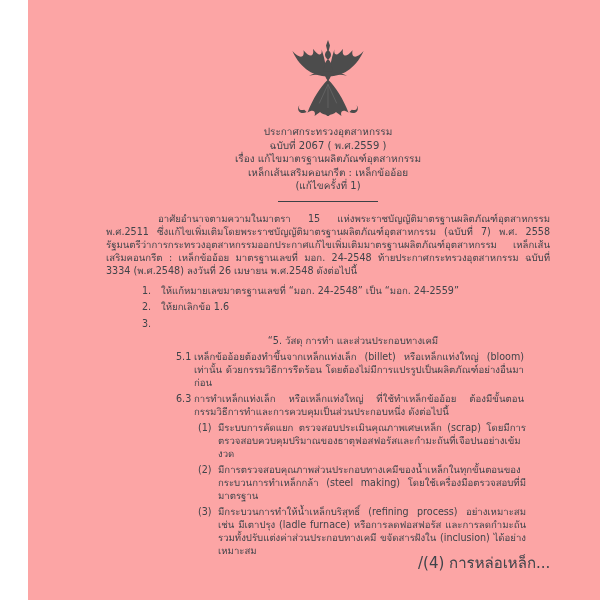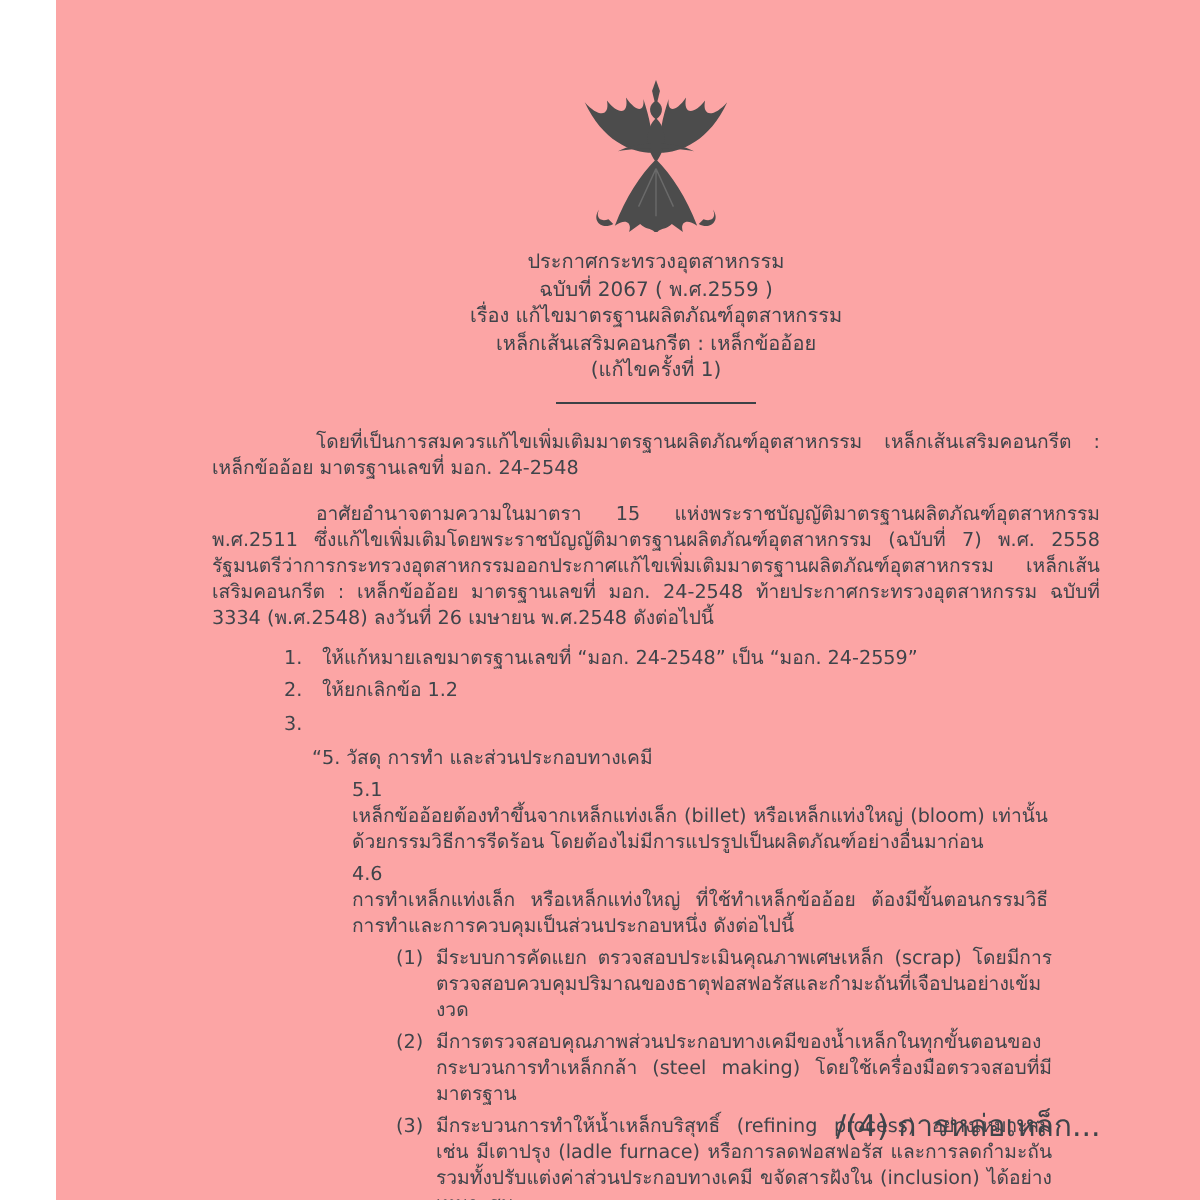--- a/index.html
+++ b/index.html
@@ -49,28 +49,27 @@
     display: flex;
     margin-left: 36px;
     margin-top: 3.5px;
     text-align: left;
   }
   .num-item .num { width: 14px; flex: none; }
   .num-item .txt { padding-left: 5px; }
   .clause-heading {
     margin-left: 50px;
     margin-top: 4px;
-    text-align: left;
+    text-align: center;
   }
   .sub-item {
     display: flex;
     margin-left: 70px;
     margin-right: 26px;
     margin-top: 3px;
-    flex-direction: column;
   }
   .sub-item .num { width: 18px; flex: none; }
   .sub-item .txt { text-align: justify; }
   .subsub-item {
     display: flex;
     margin-left: 92px;
     margin-right: 24px;
     margin-top: 3px;
   }
   .subsub-item .num { width: 20px; flex: none; }
@@ -113,45 +112,44 @@
     <div class="header-line">ประกาศกระทรวงอุตสาหกรรม</div>
     <div class="header-line">ฉบับที่  2067  ( พ.ศ.2559 )</div>
     <div class="header-line">เรื่อง แก้ไขมาตรฐานผลิตภัณฑ์อุตสาหกรรม</div>
     <div class="header-line">เหล็กเส้นเสริมคอนกรีต : เหล็กข้ออ้อย</div>
     <div class="header-line">(แก้ไขครั้งที่ 1)</div>
     <hr class="divider">
   </div>
 
   <div class="content">
 
-    <div class="para first">โดยที่เป็นการสมควรแก้ไขเพิ่มเติมมาตรฐานผลิตภัณฑ์อุตสาหกรรม เหล็กเส้นเสริมคอนกรีต : เหล็กข้ออ้อย มาตรฐานเลขที่ มอก. 24-2548</div>
     <div class="para">อาศัยอำนาจตามความในมาตรา 15 แห่งพระราชบัญญัติมาตรฐานผลิตภัณฑ์อุตสาหกรรม พ.ศ.2511 ซึ่งแก้ไขเพิ่มเติมโดยพระราชบัญญัติมาตรฐานผลิตภัณฑ์อุตสาหกรรม (ฉบับที่ 7) พ.ศ. 2558 รัฐมนตรีว่าการกระทรวงอุตสาหกรรมออกประกาศแก้ไขเพิ่มเติมมาตรฐานผลิตภัณฑ์อุตสาหกรรม เหล็กเส้นเสริมคอนกรีต : เหล็กข้ออ้อย มาตรฐานเลขที่ มอก. 24-2548 ท้ายประกาศกระทรวงอุตสาหกรรม ฉบับที่ 3334 (พ.ศ.2548) ลงวันที่ 26 เมษายน พ.ศ.2548 ดังต่อไปนี้</div>
 
     <div class="num-list">
       <div class="num-item">
         <span class="num">1.</span>
         <span class="txt">ให้แก้หมายเลขมาตรฐานเลขที่ “มอก. 24-2548” เป็น “มอก. 24-2559”</span>
       </div>
       <div class="num-item">
         <span class="num">2.</span>
-        <span class="txt">ให้ยกเลิกข้อ 1.2</span>
+        <span class="txt">ให้ยกเลิกข้อ 1.6</span>
       </div>
       <div class="num-item">
         <span class="num">3.</span>
       </div>
     </div>
 
     <div class="clause-heading">“5. วัสดุ การทำ และส่วนประกอบทางเคมี</div>
 
     <div class="sub-item">
       <span class="num">5.1</span>
       <span class="txt">เหล็กข้ออ้อยต้องทำขึ้นจากเหล็กแท่งเล็ก (billet) หรือเหล็กแท่งใหญ่ (bloom) เท่านั้น ด้วยกรรมวิธีการรีดร้อน โดยต้องไม่มีการแปรรูปเป็นผลิตภัณฑ์อย่างอื่นมาก่อน</span>
     </div>
     <div class="sub-item">
-      <span class="num">4.6</span>
+      <span class="num">6.3</span>
       <span class="txt">การทำเหล็กแท่งเล็ก หรือเหล็กแท่งใหญ่ ที่ใช้ทำเหล็กข้ออ้อย ต้องมีขั้นตอนกรรมวิธีการทำและการควบคุมเป็นส่วนประกอบหนึ่ง ดังต่อไปนี้</span>
     </div>
 
     <div class="subsub-item">
       <span class="num">(1)</span>
       <span class="txt">มีระบบการคัดแยก ตรวจสอบประเมินคุณภาพเศษเหล็ก (scrap) โดยมีการตรวจสอบควบคุมปริมาณของธาตุฟอสฟอรัสและกำมะถันที่เจือปนอย่างเข้มงวด</span>
     </div>
     <div class="subsub-item">
       <span class="num">(2)</span>
       <span class="txt">มีการตรวจสอบคุณภาพส่วนประกอบทางเคมีของน้ำเหล็กในทุกขั้นตอนของกระบวนการทำเหล็กกล้า (steel making) โดยใช้เครื่องมือตรวจสอบที่มีมาตรฐาน</span>

